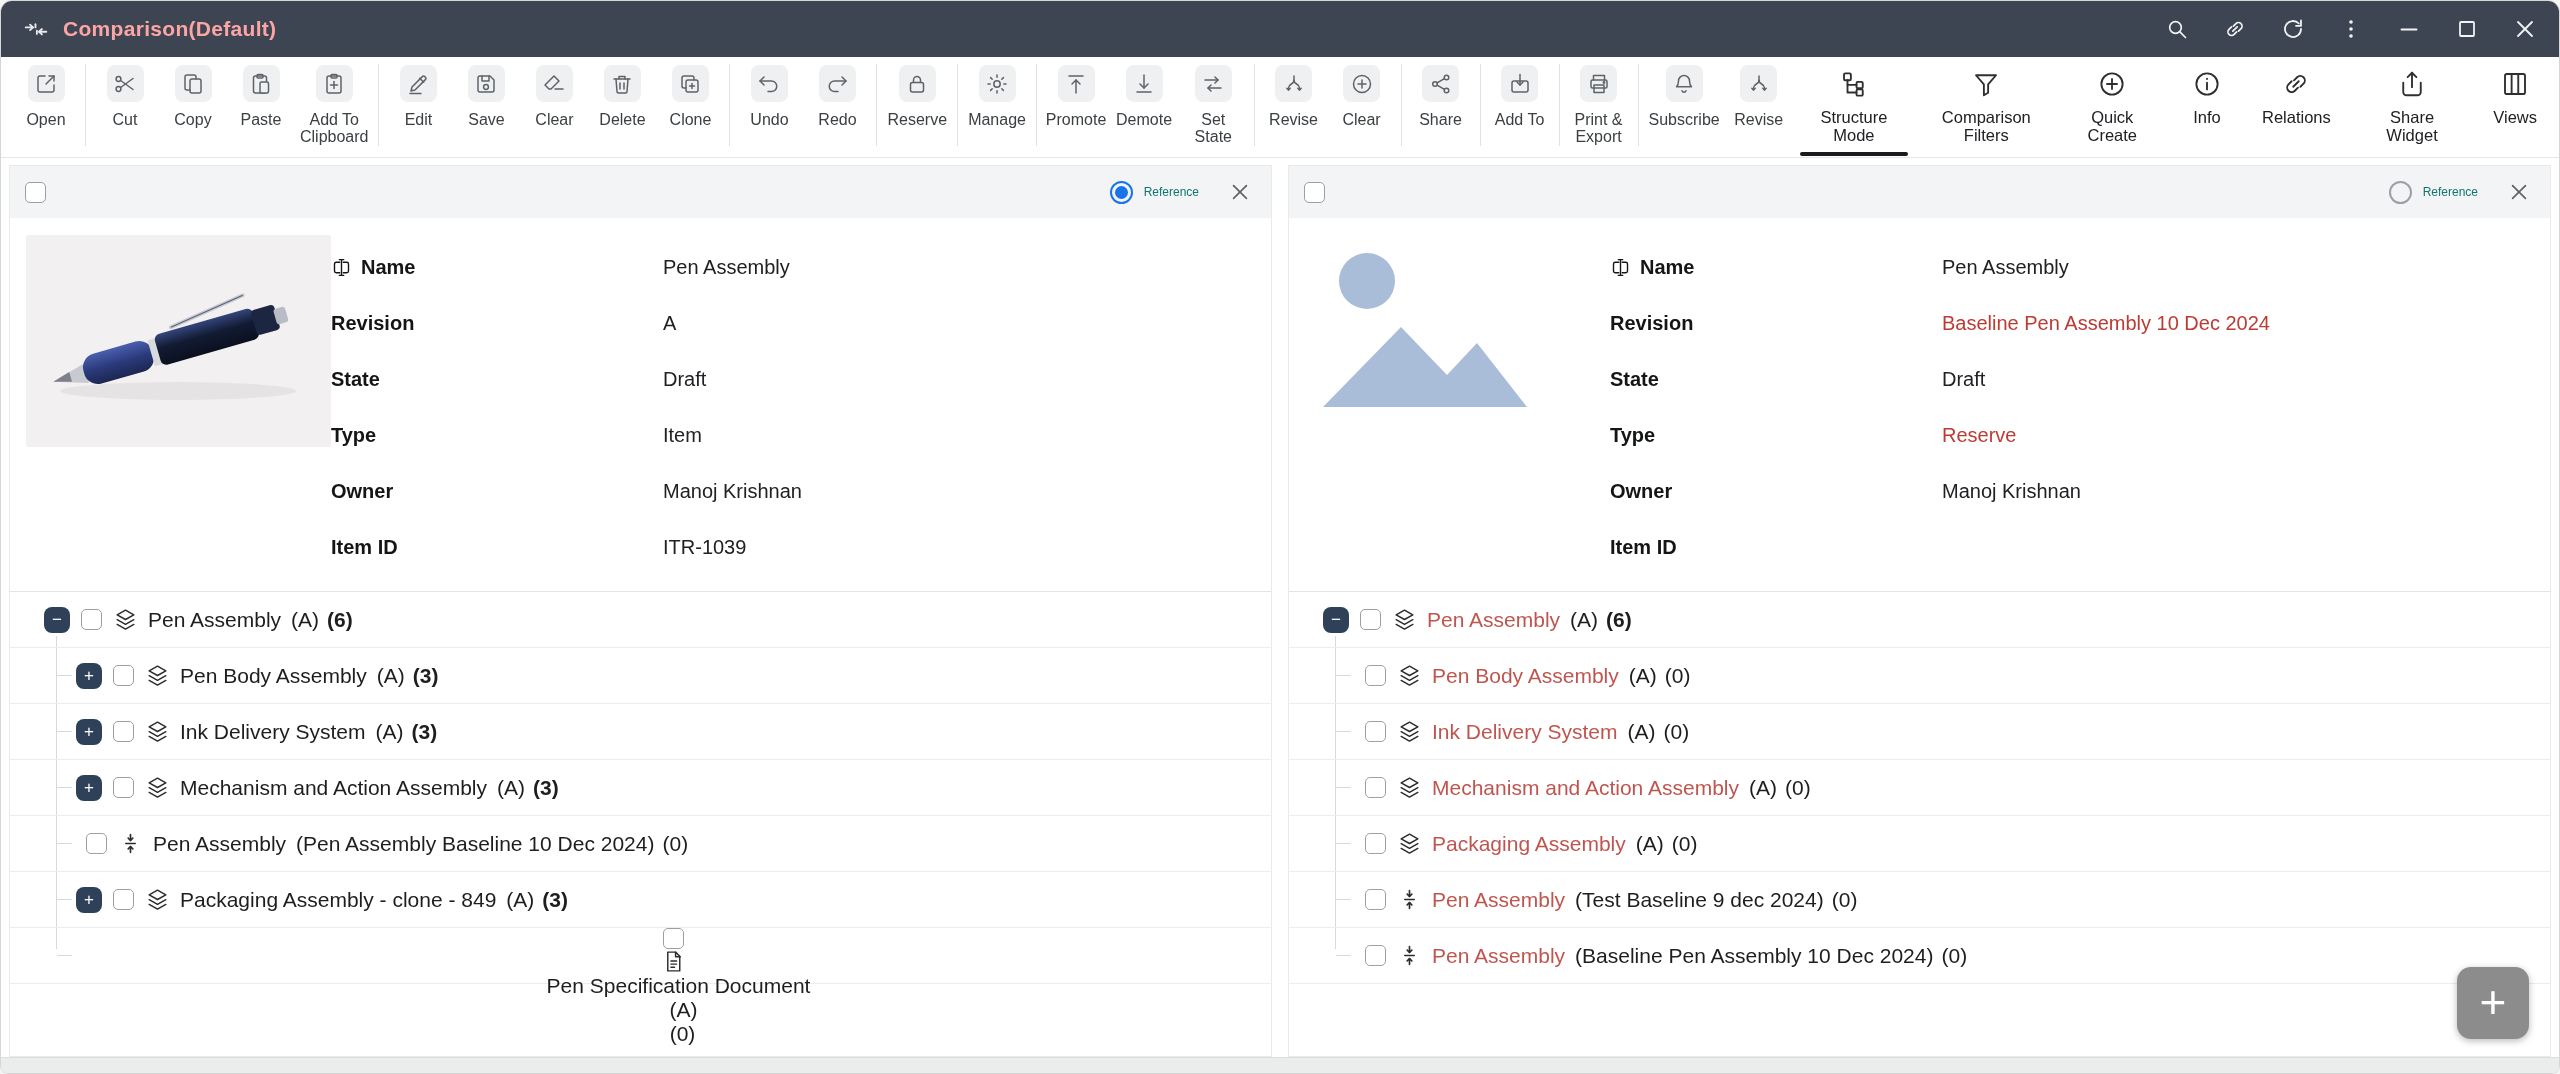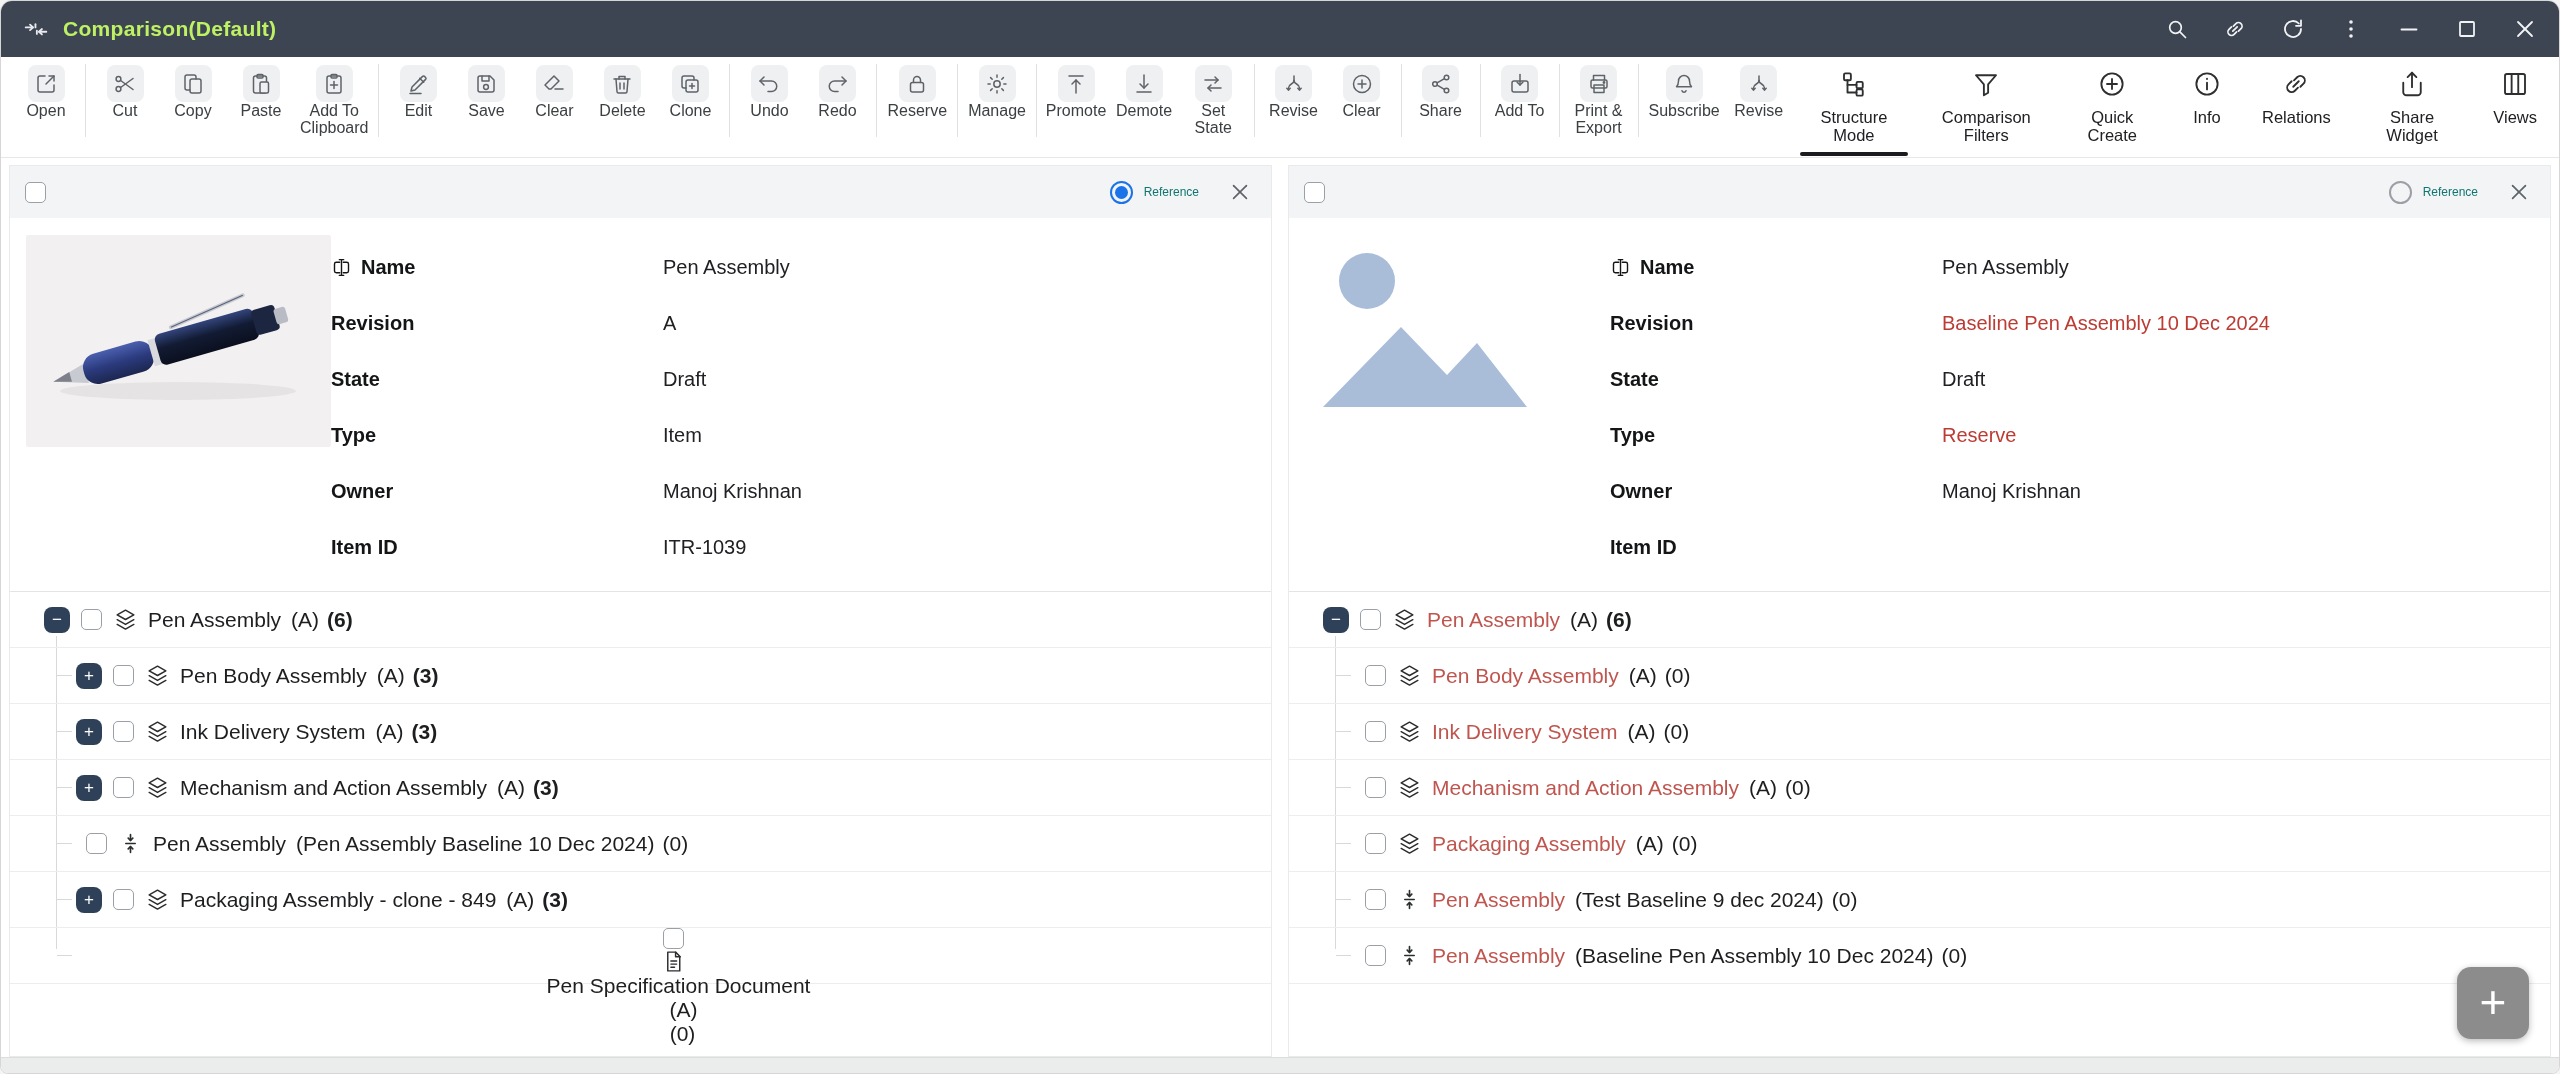--- a/index.html
+++ b/index.html
@@ -1,33 +1,33 @@
 <!DOCTYPE html>
 <html><head>
 <meta charset="utf-8">
 <style>
   html,body{margin:0;padding:0;background:#f4f4f4;}
   body{width:2560px;height:1074px;position:relative;font-family:"Liberation Sans",sans-serif;-webkit-font-smoothing:antialiased;}
   .window{position:absolute;inset:0;background:#ffffff;border-radius:12px 12px 8px 8px;overflow:hidden;border:1px solid #d6d6d6;display:flex;flex-direction:column;}
 
   
-  .titlebar{height:56px;flex:none;background:#3E4552;display:flex;align-items:center;padding:0 22px;color:#bef264;}
+  .titlebar{height:56px;flex:none;background:#3E4552;display:flex;align-items:center;padding:0 22px;color:#fca5a5;}
   .titlebar svg{display:block;}
   .tb-appicon{width:26px;height:26px;color:#e8eaed;}
   .tb-title{font-size:21px;font-weight:bold;margin-left:14px;letter-spacing:.3px;}
   .tb-right{margin-left:auto;display:flex;align-items:center;gap:34px;}
   .tb-ico{width:24px;height:24px;color:#f1f3f4;cursor:pointer;}
   .tb-ico svg{width:100%;height:100%;}
 
   
   .toolbar{height:93px;flex:none;background:#fff;border-bottom:1px solid #e7e7e7;display:flex;align-items:flex-start;padding:7px 12px 0 6px;}
   .tgroups{display:flex;align-items:stretch;}
   .tgroup{display:flex;align-items:flex-start;padding:0 5px;}
   .tgroup + .tgroup{border-left:1px solid #dfe1e3;}
-  .tbtn{min-width:58px;max-width:88px;padding:1px 5px;display:flex;flex-direction:column;align-items:center;gap:0;cursor:pointer;}
+  .tbtn{min-width:58px;max-width:88px;padding:1px 5px;display:flex;flex-direction:column;align-items:center;gap:9px;cursor:pointer;}
   .tbtn .chip{width:37px;height:37px;border-radius:8px;background:#eef0f2;display:flex;align-items:center;justify-content:center;color:#5f6368;}
   .tbtn .chip svg{width:24px;height:24px;}
   .tbtn .tlbl{font-size:16px;line-height:17px;color:#3c4043;text-align:center;}
   .toolbar-right{margin-left:auto;display:flex;align-items:flex-start;gap:20px;padding-top:2px;}
   .rbtn{position:relative;display:flex;flex-direction:column;align-items:center;gap:5px;padding:3px 10px 12px;cursor:pointer;}
   .rbtn svg{width:30px;height:30px;color:#2d2f31;}
   .rbtn .tlbl{font-size:16.5px;line-height:18px;color:#202124;text-align:center;max-width:112px;}
   .rbtn.active::after{content:"";position:absolute;left:2px;right:2px;bottom:0;height:4px;background:#191b1e;border-radius:2px;}
 
   

